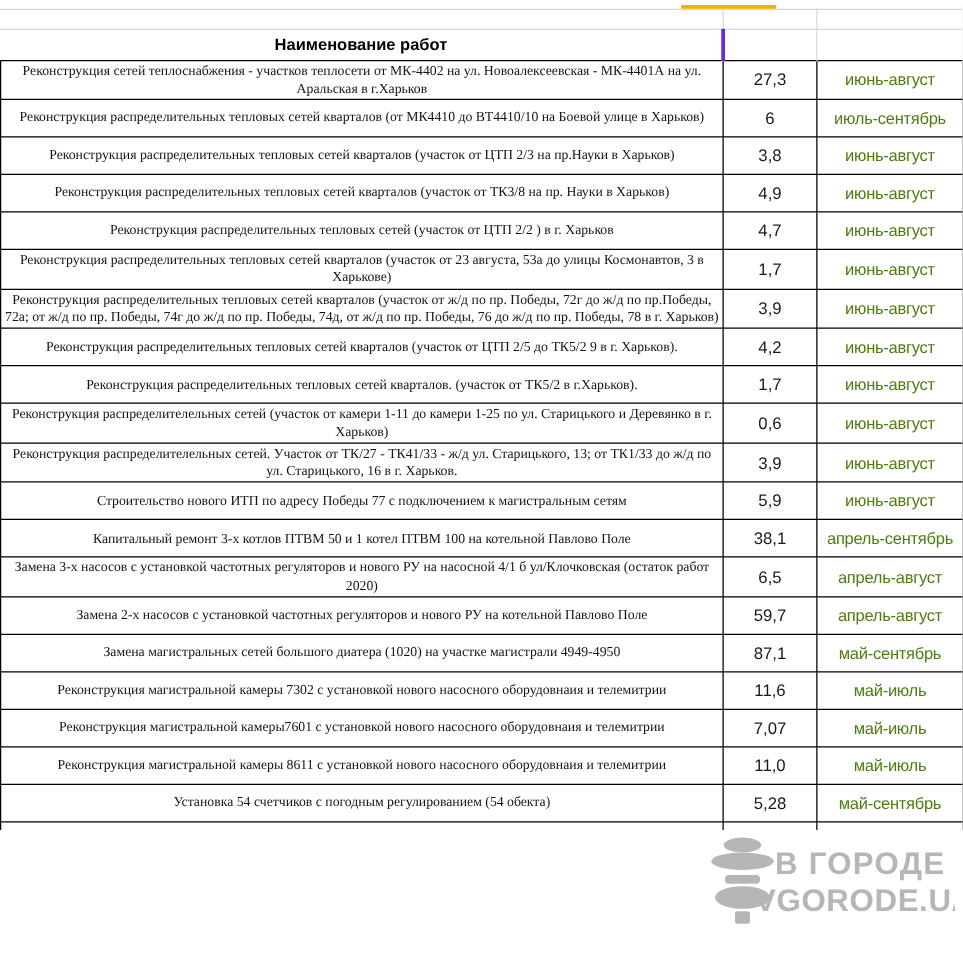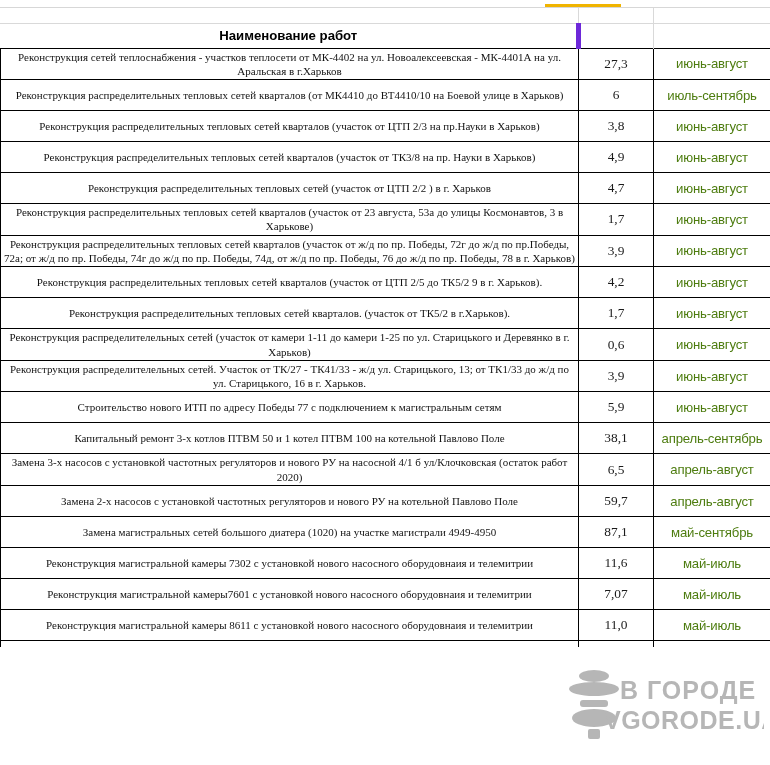--- a/index.html
+++ b/index.html
@@ -83,40 +83,40 @@
 
   
   .hdr-cell {
     font-family: "Liberation Sans", "DejaVu Sans", sans-serif;
     font-weight: bold;
     font-size: 13.2px;
     text-align: center;
     height: 24px;
     line-height: 24px;
     color: #000000;
-    border-right: 5px solid #6d28d9;
+    border-right: 3px solid #6d28d9;
   }
   .hdr-blank {
     border-right: 1px solid #d9d9d9;
   }
 
   
   tr.data-row td {
     border: 1px solid #000000;
   }
   td.name {
     font-family: "Liberation Serif", "DejaVu Serif", serif;
     font-size: 11px;
     line-height: 1.30;
     text-align: center;
     padding: 1px 3px;
     color: #141414;
   }
   td.value {
-    font-family: Liberation Serif, serif;
+    font-family: Liberation Sans, sans-serif;
     font-size: 13.4px;
     text-align: center;
     color: #1a1a1a;
     padding: 7px 2px;
   }
   td.term {
     font-family: "Liberation Sans", "DejaVu Sans", sans-serif;
     font-size: 13.2px;
     text-align: center;
     color: #4d7c0f;
@@ -265,20 +265,25 @@
       </tr>
       <tr class="data-row">
         <td class="name">Реконструкция магистральной камеры7601 с установкой нового насосного оборудовнаия и телемитрии</td>
         <td class="value">7,07</td>
         <td class="term">май-июль</td>
       </tr>
       <tr class="data-row">
         <td class="name">Реконструкция магистральной камеры 8611 с установкой нового насосного оборудовнаия и телемитрии</td>
         <td class="value">11,0</td>
         <td class="term">май-июль</td>
+      </tr>
+      <tr class="data-row">
+        <td class="name">Установка 54 счетчиков с погодным регулированием (54 обекта)</td>
+        <td class="value">5,28</td>
+        <td class="term">май-сентябрь</td>
       </tr>
 
       <tr class="tail-row">
         <td></td>
         <td></td>
         <td></td>
       </tr>
 
     </tbody>
   </table>

